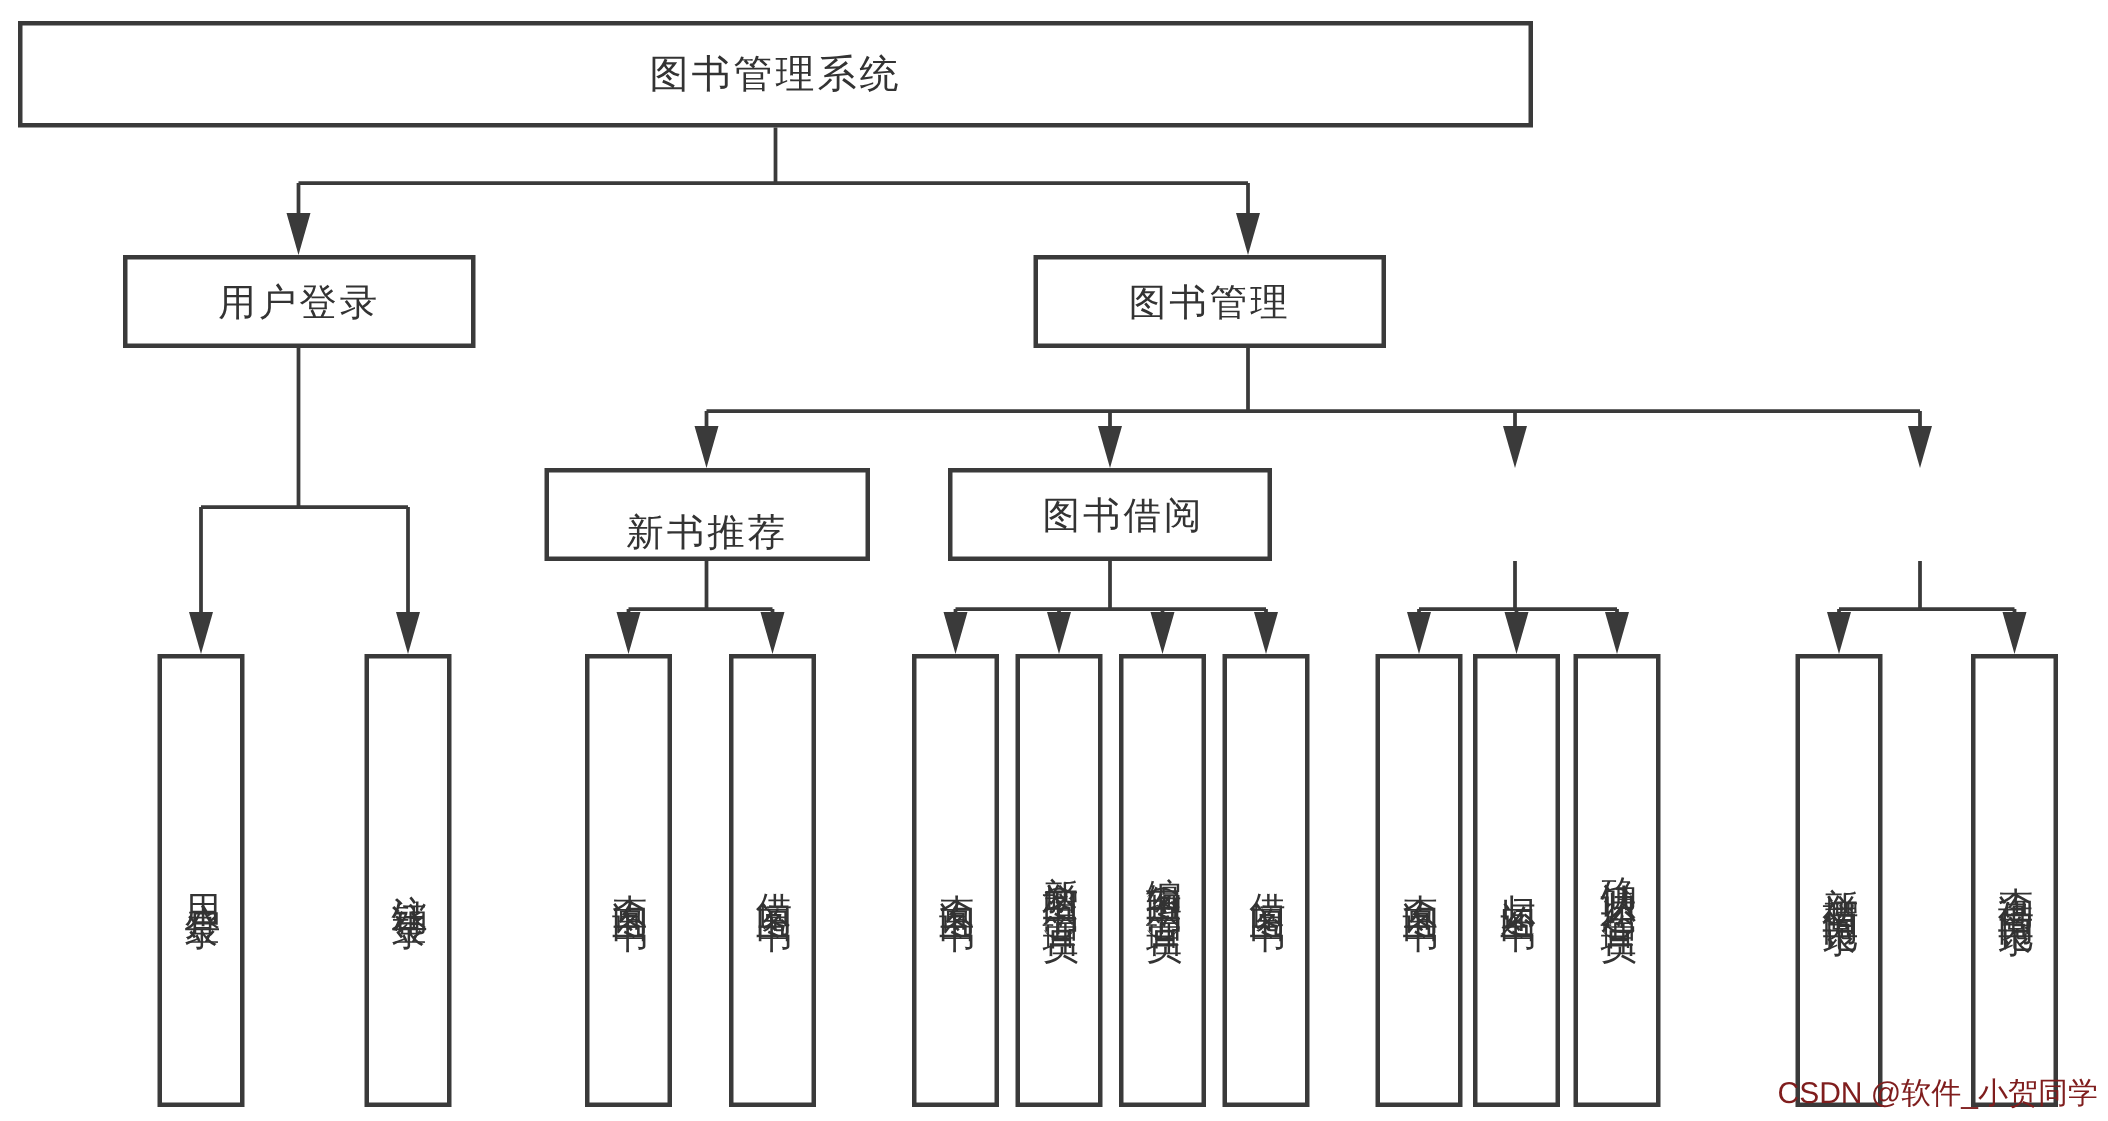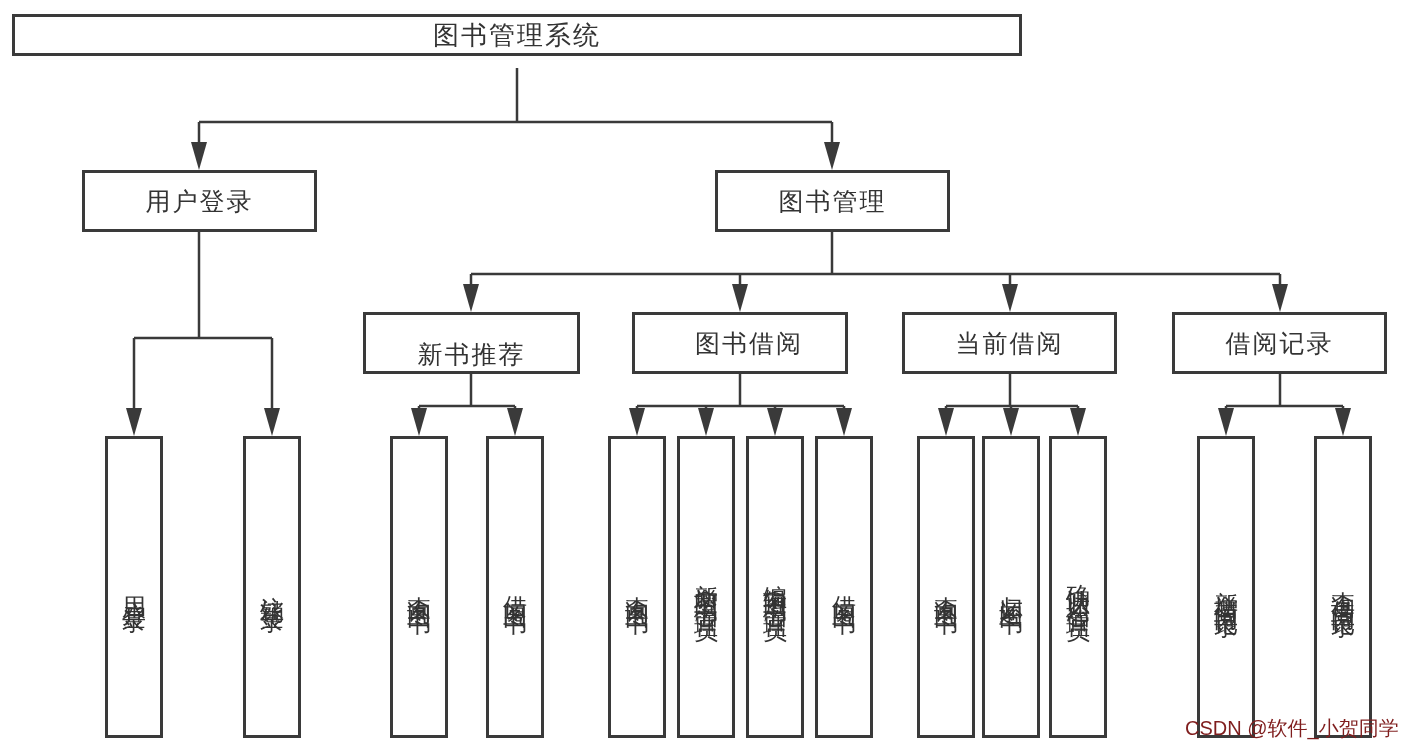--- a/index.html
+++ b/index.html
@@ -141,43 +141,37 @@
     <g>
       <line x1="1280" y1="374" x2="1280" y2="406"></line>
       <line x1="1226" y1="406" x2="1343" y2="406"></line>
       <line x1="1226" y1="406" x2="1226" y2="412"></line>
       <polygon points="1218,408 1234,408 1226,436" stroke="none"></polygon>
       <line x1="1343" y1="406" x2="1343" y2="412"></line>
       <polygon points="1335,408 1351,408 1343,436" stroke="none"></polygon>
     </g>
   </svg>
 
-  <div class="hnode title" style="left:12px; top:14px; width:1010px; height:42px;">
+  <div class="hnode title" style="left:12px; top:14px; width:1010px; height:71px;">
     <span>图书管理系统</span>
   </div>
 
   <div class="hnode" style="left:82px; top:170px; width:235px; height:62px;">
     <span>用户登录</span>
   </div>
-  <div class="hnode" style="left:715px; top:170px; width:235px; height:62px;">
+  <div class="hnode" style="left:689px; top:170px; width:235px; height:62px;">
     <span>图书管理</span>
   </div>
 
   <div class="hnode" style="left:363px; top:312px; width:217px; height:62px;align-items:flex-end;">
     <span>新书推荐</span>
   </div>
   <div class="hnode" style="left:632px; top:312px; width:216px; height:62px;padding-left:18px;">
     <span>图书借阅</span>
   </div>
-  <div class="hnode" style="left:902px; top:312px; width:215px; height:62px;">
-    <span>当前借阅</span>
-  </div>
-  <div class="hnode" style="left:1172px; top:312px; width:215px; height:62px;">
-    <span>借阅记录</span>
-  </div>
 
   <div class="vnode" style="left:105px;">
     <span>用户登录</span>
   </div>
   <div class="vnode" style="left:243px;">
     <span>注销登录</span>
   </div>
   <div class="vnode" style="left:390px;">
     <span>查询图书</span>
   </div>

